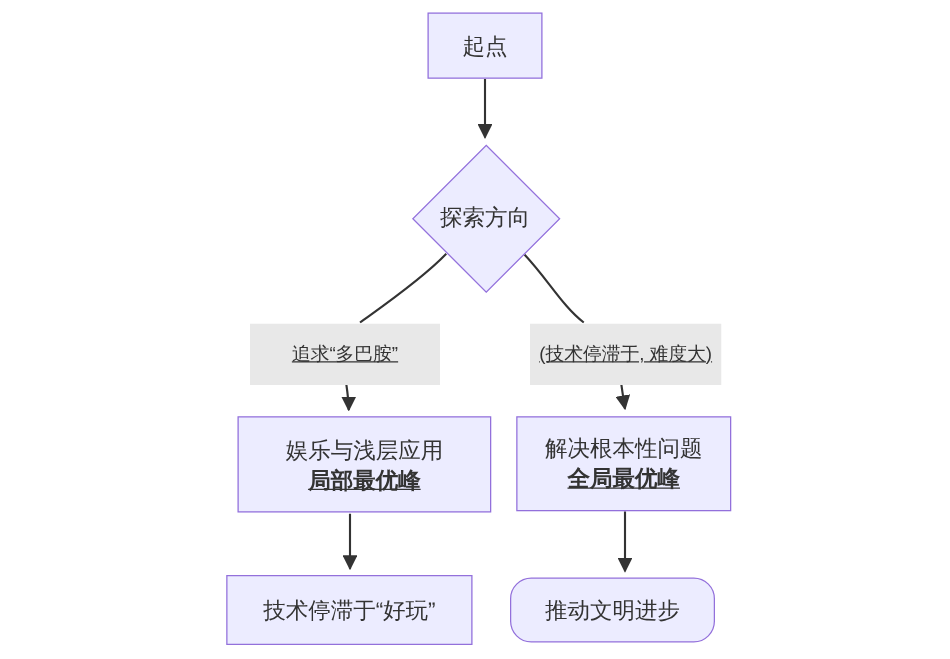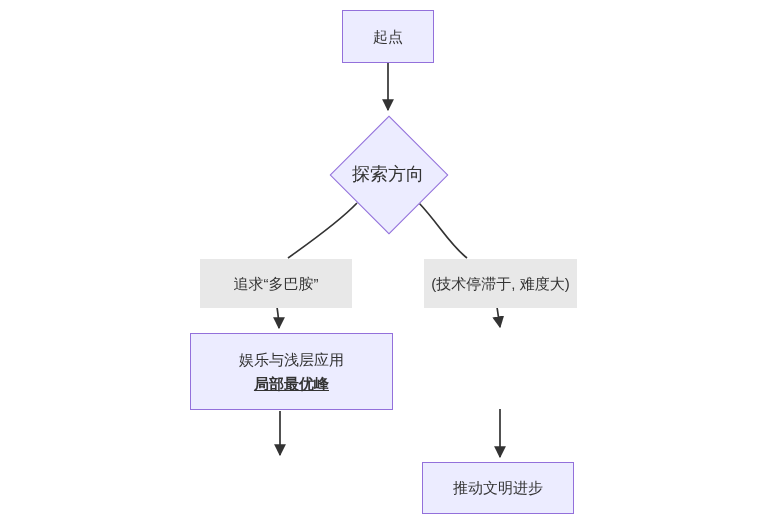--- a/index.html
+++ b/index.html
@@ -11,46 +11,46 @@
   }
   svg.edges { position:absolute; left:0; top:0; width:760px; height:527px; }
   svg.edges path { stroke:var(--line, #333333); stroke-width:1.7; fill:none; }
   svg.edges marker path { stroke:none; fill:var(--line, #333333); }
 
   .node {
     position:absolute; box-sizing:border-box;
     background:var(--node-fill, #ECECFF);
     border:1px solid var(--node-border, #9370DB);
     display:flex; flex-direction:column; align-items:center; justify-content:center;
-    font-size:15px; line-height:24px; text-align:center; white-space:nowrap;
+    font-size:18px; line-height:24px; text-align:center; white-space:nowrap;
   }
   .node .bold-line { font-weight:bold;text-decoration:underline; }
 
   .node-start     { left:342px; top:10px;  width:92px;  height:53px; }
   .node-left-mid  { left:190px; top:333px; width:203px; height:77px; }
   .node-right-mid { left:413px; top:333px; width:172px; height:76px; }
   .node-left-end  { left:181px; top:460px; width:197px; height:56px; }
-  .node-right-end { left:422px; top:462px; width:152px; height:52px; }
+  .node-right-end { left:408px; top:462px; width:164px; height:52px;border-radius:17px; }
 
   .diamond-shape {
     position:absolute; left:347px; top:133px; width:82px; height:82px;
     background:var(--node-fill, #ECECFF);
     border:1px solid var(--node-border, #9370DB);
     transform:rotate(45deg);
   }
   .diamond-label {
     position:absolute; left:318px; top:163px; width:140px; height:22px;
     text-align:center; font-size:18px; line-height:22px; white-space:nowrap;
   }
 
   .edge-label {
     position:absolute; box-sizing:border-box;
     background:var(--edge-label-bg, #E8E8E8);
     display:flex; flex-direction:column; align-items:center; justify-content:center;
-    font-size:15px; line-height:24px; text-align:center; white-space:nowrap;
+    font-size:15px; line-height:24px; text-align:center; white-space:nowrap;text-decoration:underline;
   }
   .edge-label-left  { left:200px; top:259px; width:152px; height:49px; }
   .edge-label-right { left:424px; top:259px; width:153px; height:49px; }
 </style>
 </head>
 <body>
 
 <div class="canvas">
 
   <svg class="edges" viewBox="0 0 760 527" aria-hidden="true">
@@ -81,19 +81,26 @@
 
   <div class="edge-label edge-label-right">
     <span>(技术停滞于, 难度大)</span>
   </div>
 
   <div class="node node-left-mid">
     <span>娱乐与浅层应用</span>
     <span class="bold-line">局部最优峰</span>
   </div>
 
+  <div class="node node-right-mid">
+    <span>解决根本性问题</span>
+    <span class="bold-line">全局最优峰</span>
+  </div>
 
+  <div class="node node-left-end">
+    <span>技术停滞于“好玩”</span>
+  </div>
 
   <div class="node node-right-end">
     <span>推动文明进步</span>
   </div>
 
 </div>
 
 </body></html>

